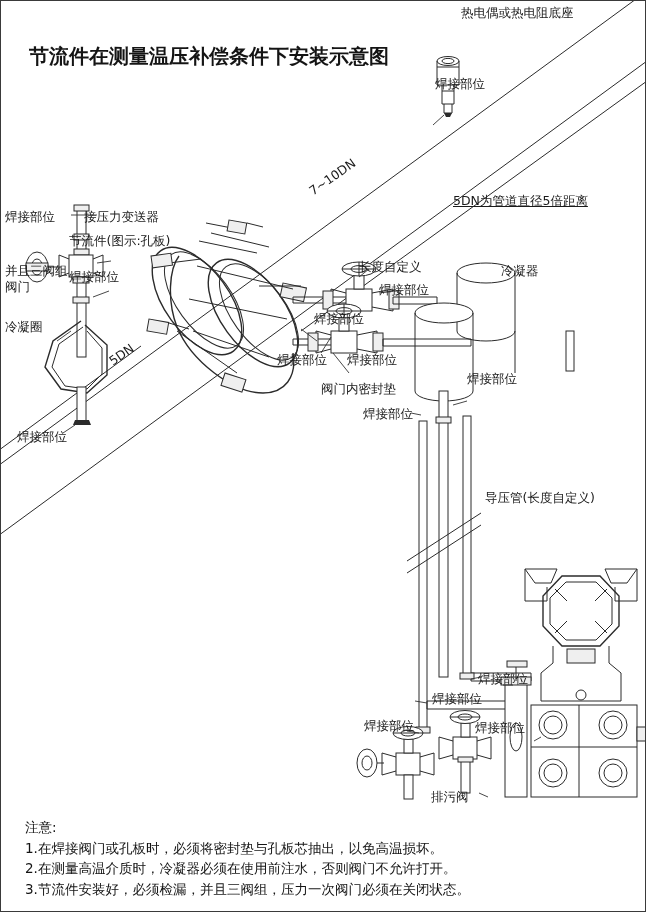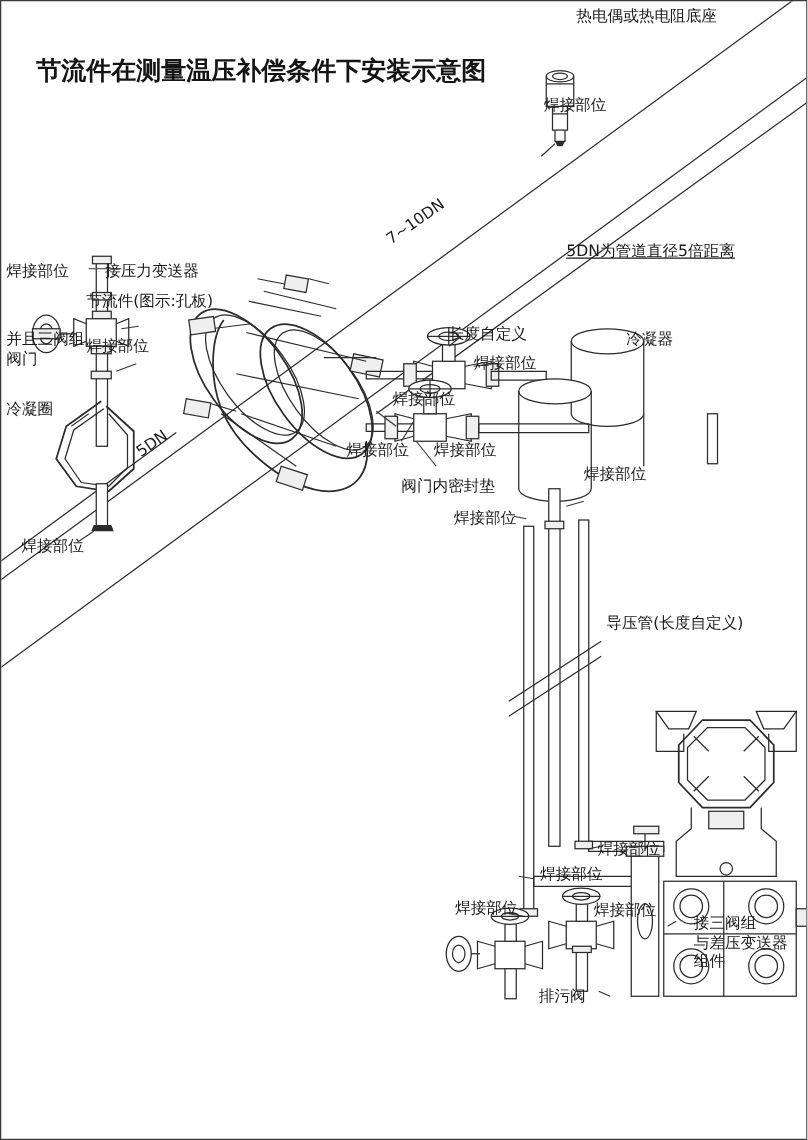--- a/index.html
+++ b/index.html
@@ -299,18 +299,21 @@
   <div class="lbl" style="left:466px;top:370px;">焊接部位</div>
   <div class="lbl" style="left:362px;top:405px;">焊接部位</div>
 
   <div class="lbl" style="left:484px;top:489px;">导压管(长度自定义)</div>
 
   <div class="lbl" style="left:363px;top:717px;">焊接部位</div>
   <div class="lbl" style="left:431px;top:690px;">焊接部位</div>
   <div class="lbl" style="left:477px;top:670px;">焊接部位</div>
   <div class="lbl" style="left:474px;top:719px;">焊接部位</div>
   <div class="lbl" style="left:430px;top:788px;">排污阀</div>
-  <div class="lbl" style="left:554px;top:729px;">接三阀组
-与差压变送器
-组件</div>
-
+
+  <div class="notes">
+    <div>注意:</div>
+    <div>1.在焊接阀门或孔板时，必须将密封垫与孔板芯抽出，以免高温损坏。</div>
+    <div>2.在测量高温介质时，冷凝器必须在使用前注水，否则阀门不允许打开。</div>
+    <div>3.节流件安装好，必须检漏，并且三阀组，压力一次阀门必须在关闭状态。</div>
+  </div>
 
 </div>
 
 </body></html>

